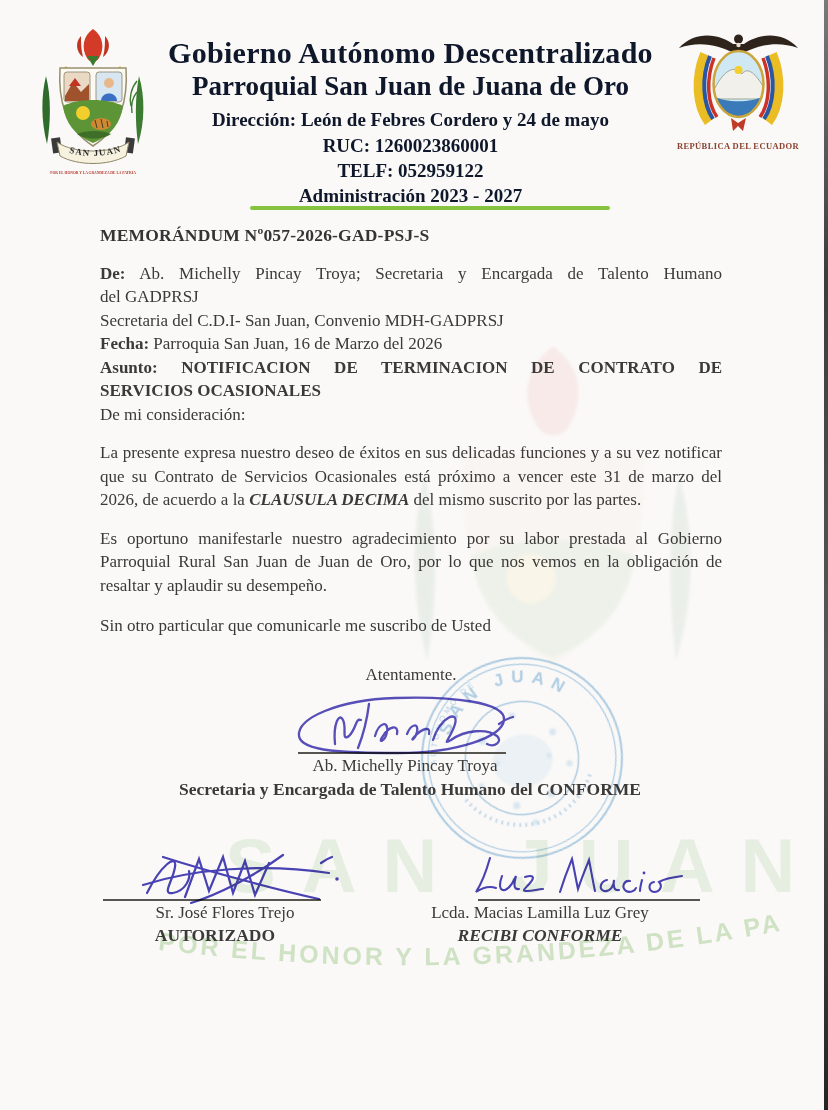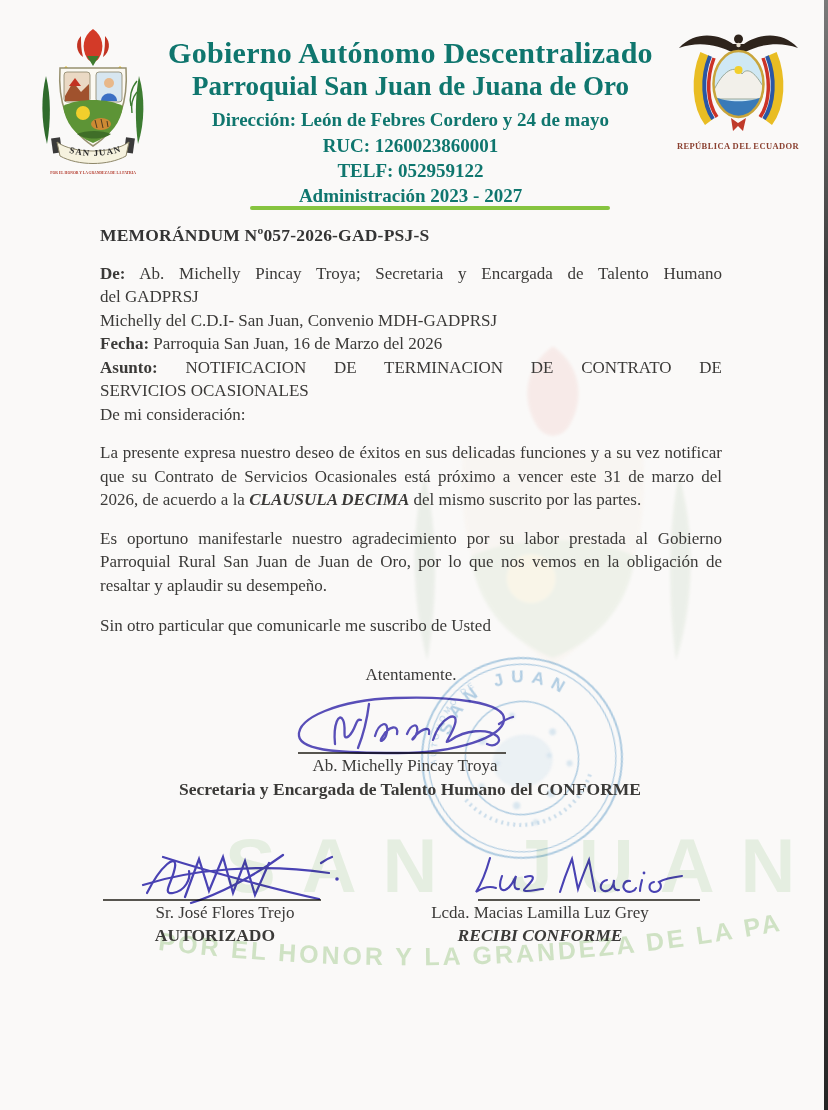--- a/index.html
+++ b/index.html
@@ -6,34 +6,34 @@
   .page{position:relative;width:828px;height:1110px;margin:0 auto;background:#faf9f8;
         overflow:hidden;font-family:"Liberation Serif", serif;color:#3b3a38;}
   
   .scan-edge{position:absolute;right:0;top:0;width:4px;height:100%;
              background:linear-gradient(180deg,#7a7a7a,#3c3c3c 25%,#585858 60%,#242424);}
   
   .crest-left{position:absolute;left:33px;top:26px;width:120px;height:152px;}
   .crest-right{position:absolute;left:666px;top:24px;width:144px;text-align:center;}
   .crest-right-caption{font-size:8.5px;font-weight:bold;color:#8b4030;letter-spacing:.4px;margin-top:1px;}
   .header-text{position:absolute;left:138px;top:36px;width:545px;text-align:center;
-               font-weight:bold;color:#0f766e;}
+               font-weight:bold;color:#0f172a;}
   .h1{font-size:30px;line-height:34px;letter-spacing:.3px;}
   .h2{font-size:27px;line-height:33px;}
   .h3{font-size:19px;line-height:27px;margin-top:3px;}
   .h4,.h5,.h6{font-size:19px;line-height:25px;}
   .green-line{position:absolute;left:250px;top:206px;width:360px;height:4px;background:#86c440;border-radius:2px;}
   
   .body{position:absolute;left:100px;top:224px;width:622px;font-size:17px;line-height:23.5px;z-index:2;}
   .body p{margin:0;}
   .memo-title{text-align:left;font-weight:bold;font-size:17.5px;color:#343434;
               letter-spacing:.2px;margin:0 0 14px 0 !important;}
   .jlast{display:block;text-align:justify;text-align-last:justify;}
   .blk{display:block;}
-  .bold{font-weight:normal;}
+  .bold{font-weight:bold;}
   .para{margin-top:15px !important;text-align:justify;}
   .para3{margin-top:17px !important;}
   .closing{margin-top:25px !important;text-align:center;}
   
   .ink{position:absolute;z-index:4;mix-blend-mode:multiply;}
   .sig-line{position:absolute;border-top:2px solid #57554f;z-index:3;}
   .sig-name{position:absolute;font-size:17px;text-align:center;z-index:3;}
   .sig-role{position:absolute;font-size:17.5px;font-weight:bold;text-align:center;z-index:3;}
   
   .stamp{position:absolute;left:416px;top:652px;width:212px;height:212px;z-index:3;
@@ -137,21 +137,21 @@
   <div class="green-line"></div>
 
   <div class="body">
     <p class="memo-title">MEMORÁNDUM Nº057-2026-GAD-PSJ-S</p>
 
     <p>
       <span class="jlast"><b>De:</b> <span>Ab. Michelly Pincay Troya; Secretaria y Encargada de Talento Humano</span></span>
       <span class="blk">del GADPRSJ</span>
     </p>
 
-    <p>Michelly del C.D.I- San Juan, Convenio MDH-GADPRSJ</p>
+    <p>Secretaria del C.D.I- San Juan, Convenio MDH-GADPRSJ</p>
     <p><b>Fecha:</b> <span>Parroquia San Juan, 16 de Marzo del 2026</span></p>
 
     <p class="bold">
       <span class="jlast"><b>Asunto:</b> <span>NOTIFICACION DE TERMINACION DE CONTRATO DE</span></span>
       <span class="blk">SERVICIOS OCASIONALES</span>
     </p>
 
     <p>De mi consideración:</p>
 
     <p class="para"><span>La presente expresa nuestro deseo de éxitos en sus delicadas funciones y a su vez notificar que su Contrato de Servicios Ocasionales está próximo a vencer este 31 de marzo del 2026, de acuerdo a la </span><b><i>CLAUSULA DECIMA</i></b><span> del mismo suscrito por las partes.</span></p>

